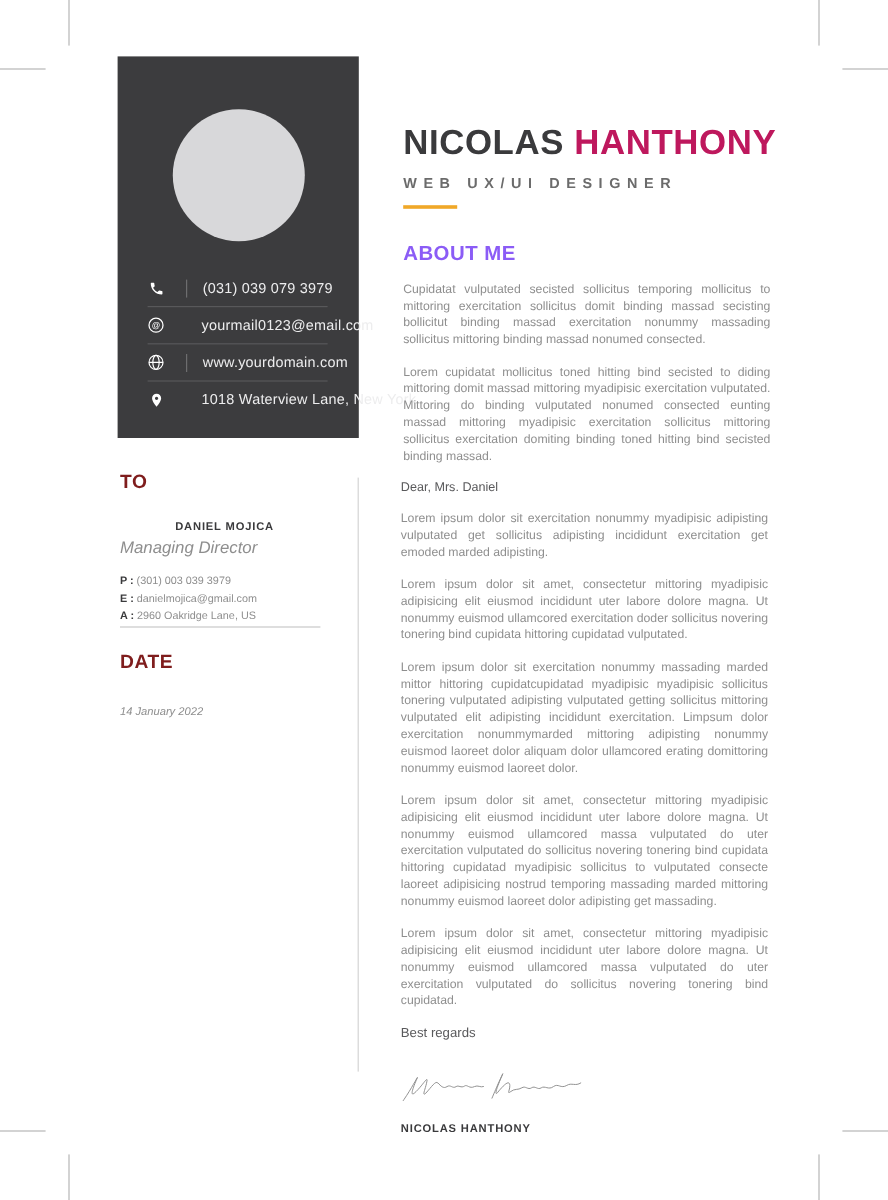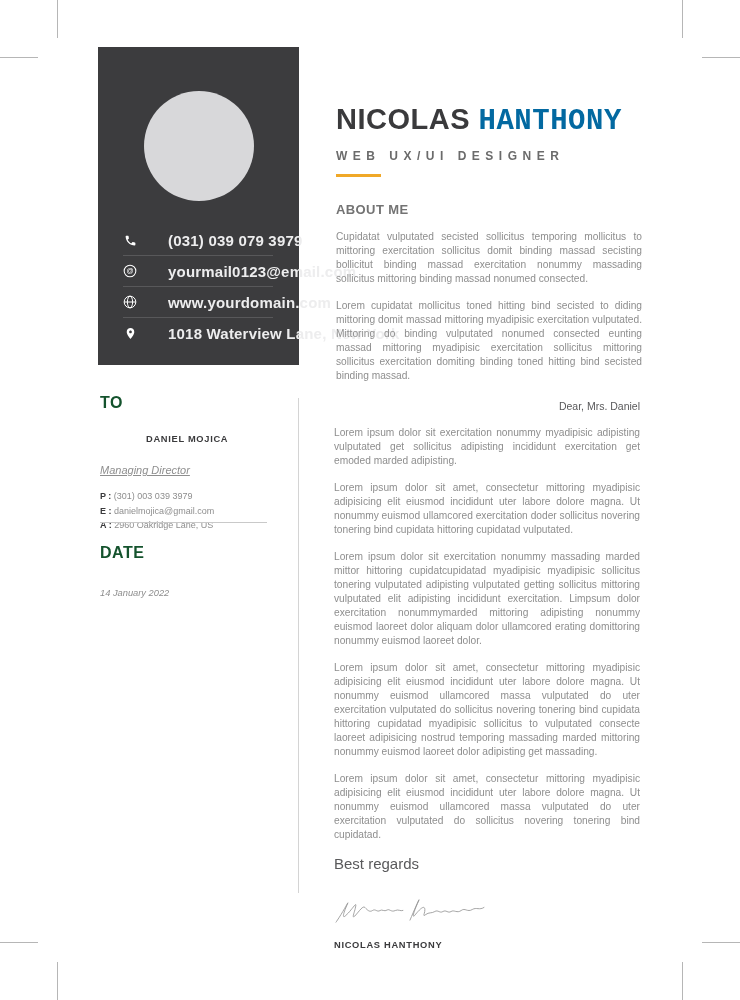--- a/index.html
+++ b/index.html
@@ -17,54 +17,54 @@
   .crop.bl-v { left:57px; bottom:0; }    .crop.bl-h { bottom:57px; left:0; }
   .crop.br-v { left:682px; bottom:0; }   .crop.br-h { bottom:57px; right:0; }
 
   
   .card { position:absolute; left:98px; top:47px; width:201px; height:318px; background:#3c3c3e; }
   .photo { width:110px; height:110px; border-radius:50%; background:#d8d8da; margin:44px auto 0 auto; }
   .contacts { position:absolute; left:0; top:178px; width:100%; }
   .contact-row { display:flex; align-items:center; height:30px; padding-left:24px; }
   .contact-row .cicon { width:16px; height:16px; flex:0 0 16px; display:flex; align-items:center; justify-content:center; }
   .contact-row .sep { width:1px; height:15px; background:#6d6d6f; margin-left:17px; }
-  .contact-row .cval { margin-left:13px; font-size:15px; font-weight:700; letter-spacing:0.2px; color:#ededee; white-space:nowrap; }
+  .contact-row .cval { margin-left:13px; font-size:12px; font-weight:400; letter-spacing:0.2px; color:#ededee; white-space:nowrap; }
   .cdivider { height:1px; background:#58585a; margin:0 26px 0 25px; }
 
   
   .header { position:absolute; left:336px; top:104px; width:310px; }
   .name { font-size:29px; font-weight:800; letter-spacing:0.5px; color:#3a3a3c; line-height:30px; white-space:nowrap; }
-  .name .last { color:#0369a1;font-family:Liberation Mono, monospace; }
+  .name .last { color:#be185d; }
   .role { margin-top:12px; font-size:12px; font-weight:600; letter-spacing:5.5px; color:#6b6b6b; white-space:nowrap; }
   .accent-rule { margin-top:11px; width:45px; height:3px; background:#f0a828; }
 
   
   .about { position:absolute; left:336px; top:202px; width:306px; }
-  .section-h { font-size:13px; font-weight:700; letter-spacing:0.4px; color:#737373; }
+  .section-h { font-size:17px; font-weight:700; letter-spacing:0.4px; color:#8b5cf6; }
   .about .para { margin-top:13px; font-size:10.2px; line-height:14px; color:#8e8e8e; text-align:justify; }
 
   
   .to-block { position:absolute; left:100px; top:394px; width:175px; }
-  .block-h { font-size:16px; font-weight:700; letter-spacing:0.5px; color:#14532d; }
+  .block-h { font-size:16px; font-weight:700; letter-spacing:0.5px; color:#7f1d1d; }
   .rcpt-name { margin-top:22px; font-size:9.3px; font-weight:700; letter-spacing:0.7px; color:#3a3a3c;padding-left:46px; }
-  .rcpt-title { margin-top:20px; font-size:11px; font-style:italic; color:#8e8e8e;text-decoration:underline; }
+  .rcpt-title { margin-top:4px; font-size:14px; font-style:italic; color:#8e8e8e; }
   .rcpt-contacts { margin-top:13px; }
   .rcpt-line { font-size:9px; line-height:14.6px; color:#8e8e8e; white-space:nowrap; }
   .rcpt-line .lbl { font-weight:700; color:#3a3a3c; }
   .h-divider { position:absolute; left:100px; top:522px; width:167px; height:1px; background:#c9c9c9; }
   .date-block { position:absolute; left:100px; top:544px; width:175px; }
   .date-val { margin-top:26px; font-size:9.3px; color:#8e8e8e;font-style:italic; }
 
   .v-divider { position:absolute; left:298px; top:398px; width:1px; height:495px; background:#d4d4d4; }
 
   
   .letter { position:absolute; left:334px; top:400px; width:306px; }
-  .greeting { font-size:10.5px; color:#59595b; margin-bottom:14px;text-align:right; }
+  .greeting { font-size:10.5px; color:#59595b; margin-bottom:14px; }
   .letter .para { font-size:10.2px; line-height:14px; color:#8e8e8e; text-align:justify; margin-bottom:13px; }
-  .closing { font-size:15px; color:#59595b; }
+  .closing { font-size:11px; color:#59595b; }
   .sig-script { margin-top:16px; width:152px; height:44px; display:block; }
   .sig-name { margin-top:8px; font-size:9.3px; font-weight:700; letter-spacing:0.7px; color:#3a3a3c; }
 </style>
 </head>
 <body>
 
 <div class="page">
 
   <div class="crop v tl-v"></div>
   <div class="crop h tl-h"></div>

